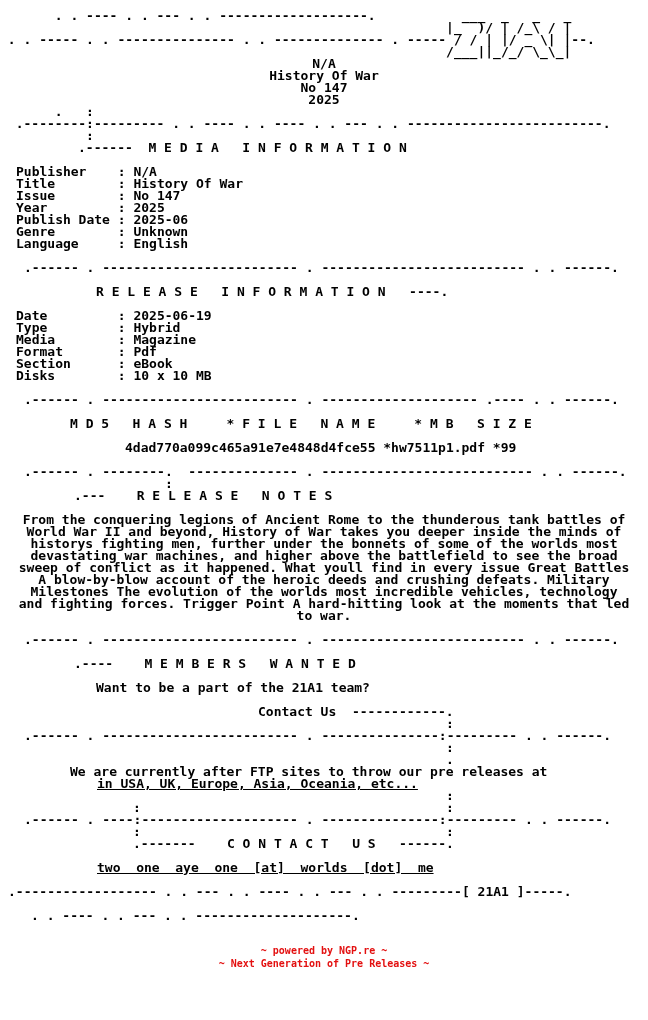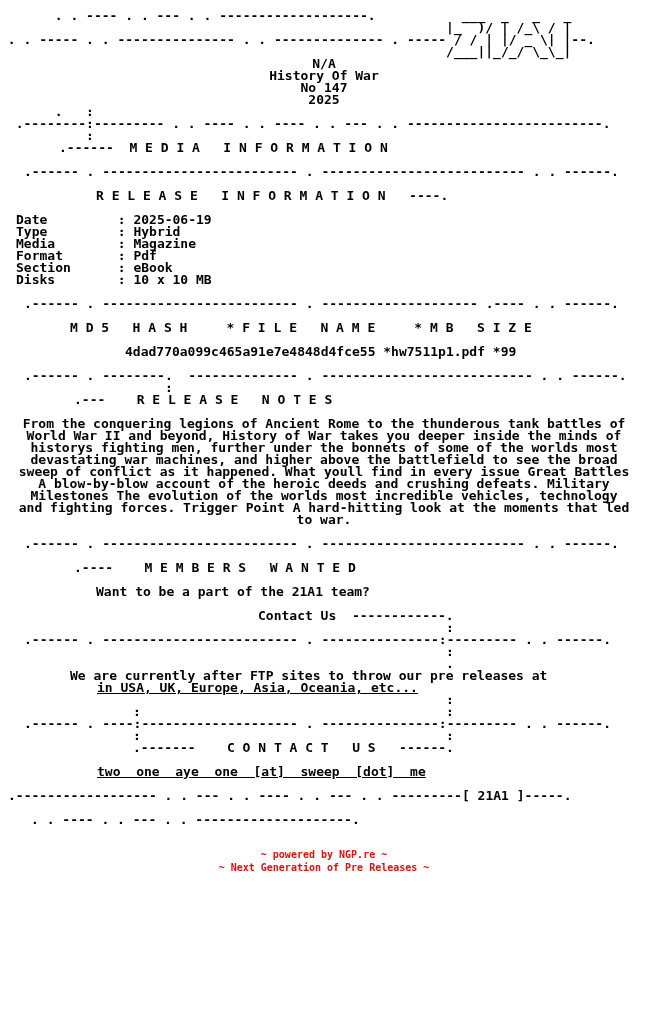--- a/index.html
+++ b/index.html
@@ -13,21 +13,21 @@
     padding-top:10px;
   }
   pre{margin:0;white-space:pre;font:inherit;}
   .center{text-align:center;}
   .mt{margin-top:12px;}
   .pl8{padding-left:8px;}
   .pl16{padding-left:16px;}
   .pl24{padding-left:24px;}
   .pl31{padding-left:31px;}
   .pl70{padding-left:70px;}
-  .pl78{padding-left:59px;}
+  .pl78{padding-left:78px;}
   .pl125{padding-left:125px;}
   .pl133{padding-left:133px;}
   .pl149{padding-left:97px;text-decoration:underline;}
   .pl157{padding-left:74px;}
   .pl164{padding-left:96px;}
   .pl258{padding-left:258px;}
   .pl446{padding-left:446px;}
   .footer{
     font-family:"DejaVu Sans Mono","Liberation Mono",monospace;
     font-weight:bold;
@@ -52,20 +52,27 @@
     <pre class="center">History Of War</pre>
     <pre class="center">No 147</pre>
     <pre class="center">2025</pre>
   </div>
 
   <pre>       .   :
   .--------:--------- . . ---- . . ---- . . --- . . -------------------------.
            :</pre>
   <pre class="pl78"><span>.------  </span><span>M E D I A   I N F O R M A T I O N</span></pre>
 
+  <pre class="pl16 mt">Publisher    : N/A
+Title        : History Of War
+Issue        : No 147
+Year         : 2025
+Publish Date : 2025-06
+Genre        : Unknown
+Language     : English</pre>
 
   <pre class="pl24 mt">.------ . ------------------------- . -------------------------- . . ------.</pre>
   <pre class="pl164 mt"><span>R E L E A S E   I N F O R M A T I O N</span><span>   ----.</span></pre>
 
   <pre class="pl16 mt">Date         : 2025-06-19
 Type         : Hybrid
 Media        : Magazine
 Format       : Pdf
 Section      : eBook
 Disks        : 10 x 10 MB</pre>
@@ -107,21 +114,21 @@
 
   <pre class="pl446">:</pre>
 
 
   <pre class="pl133">:                                       :</pre>
   <pre class="pl24">.------ . ----:-------------------- . ---------------:--------- . . ------.</pre>
   <pre class="pl133">:                                       :</pre>
 
   <pre class="pl133"><span>.-------    </span><span>C O N T A C T   U S</span><span>   ------.</span></pre>
 
-  <pre class="pl149 mt">two  one  aye  one  [at]  sweep  [dot]  me</pre>
+  <pre class="pl149 mt">two  one  aye  one  [at]  worlds  [dot]  me</pre>
 
   <pre class="pl8 mt">.------------------ . . --- . . ---- . . --- . . ---------[ 21A1 ]-----.</pre>
   <pre class="pl31 mt">. . ---- . . --- . . --------------------.</pre>
 
   <div class="footer" style="color: rgb(227, 16, 16);">
     <pre>~ powered by NGP.re ~</pre>
     <pre>~ Next Generation of Pre Releases ~</pre>
   </div>
 
 </div>

